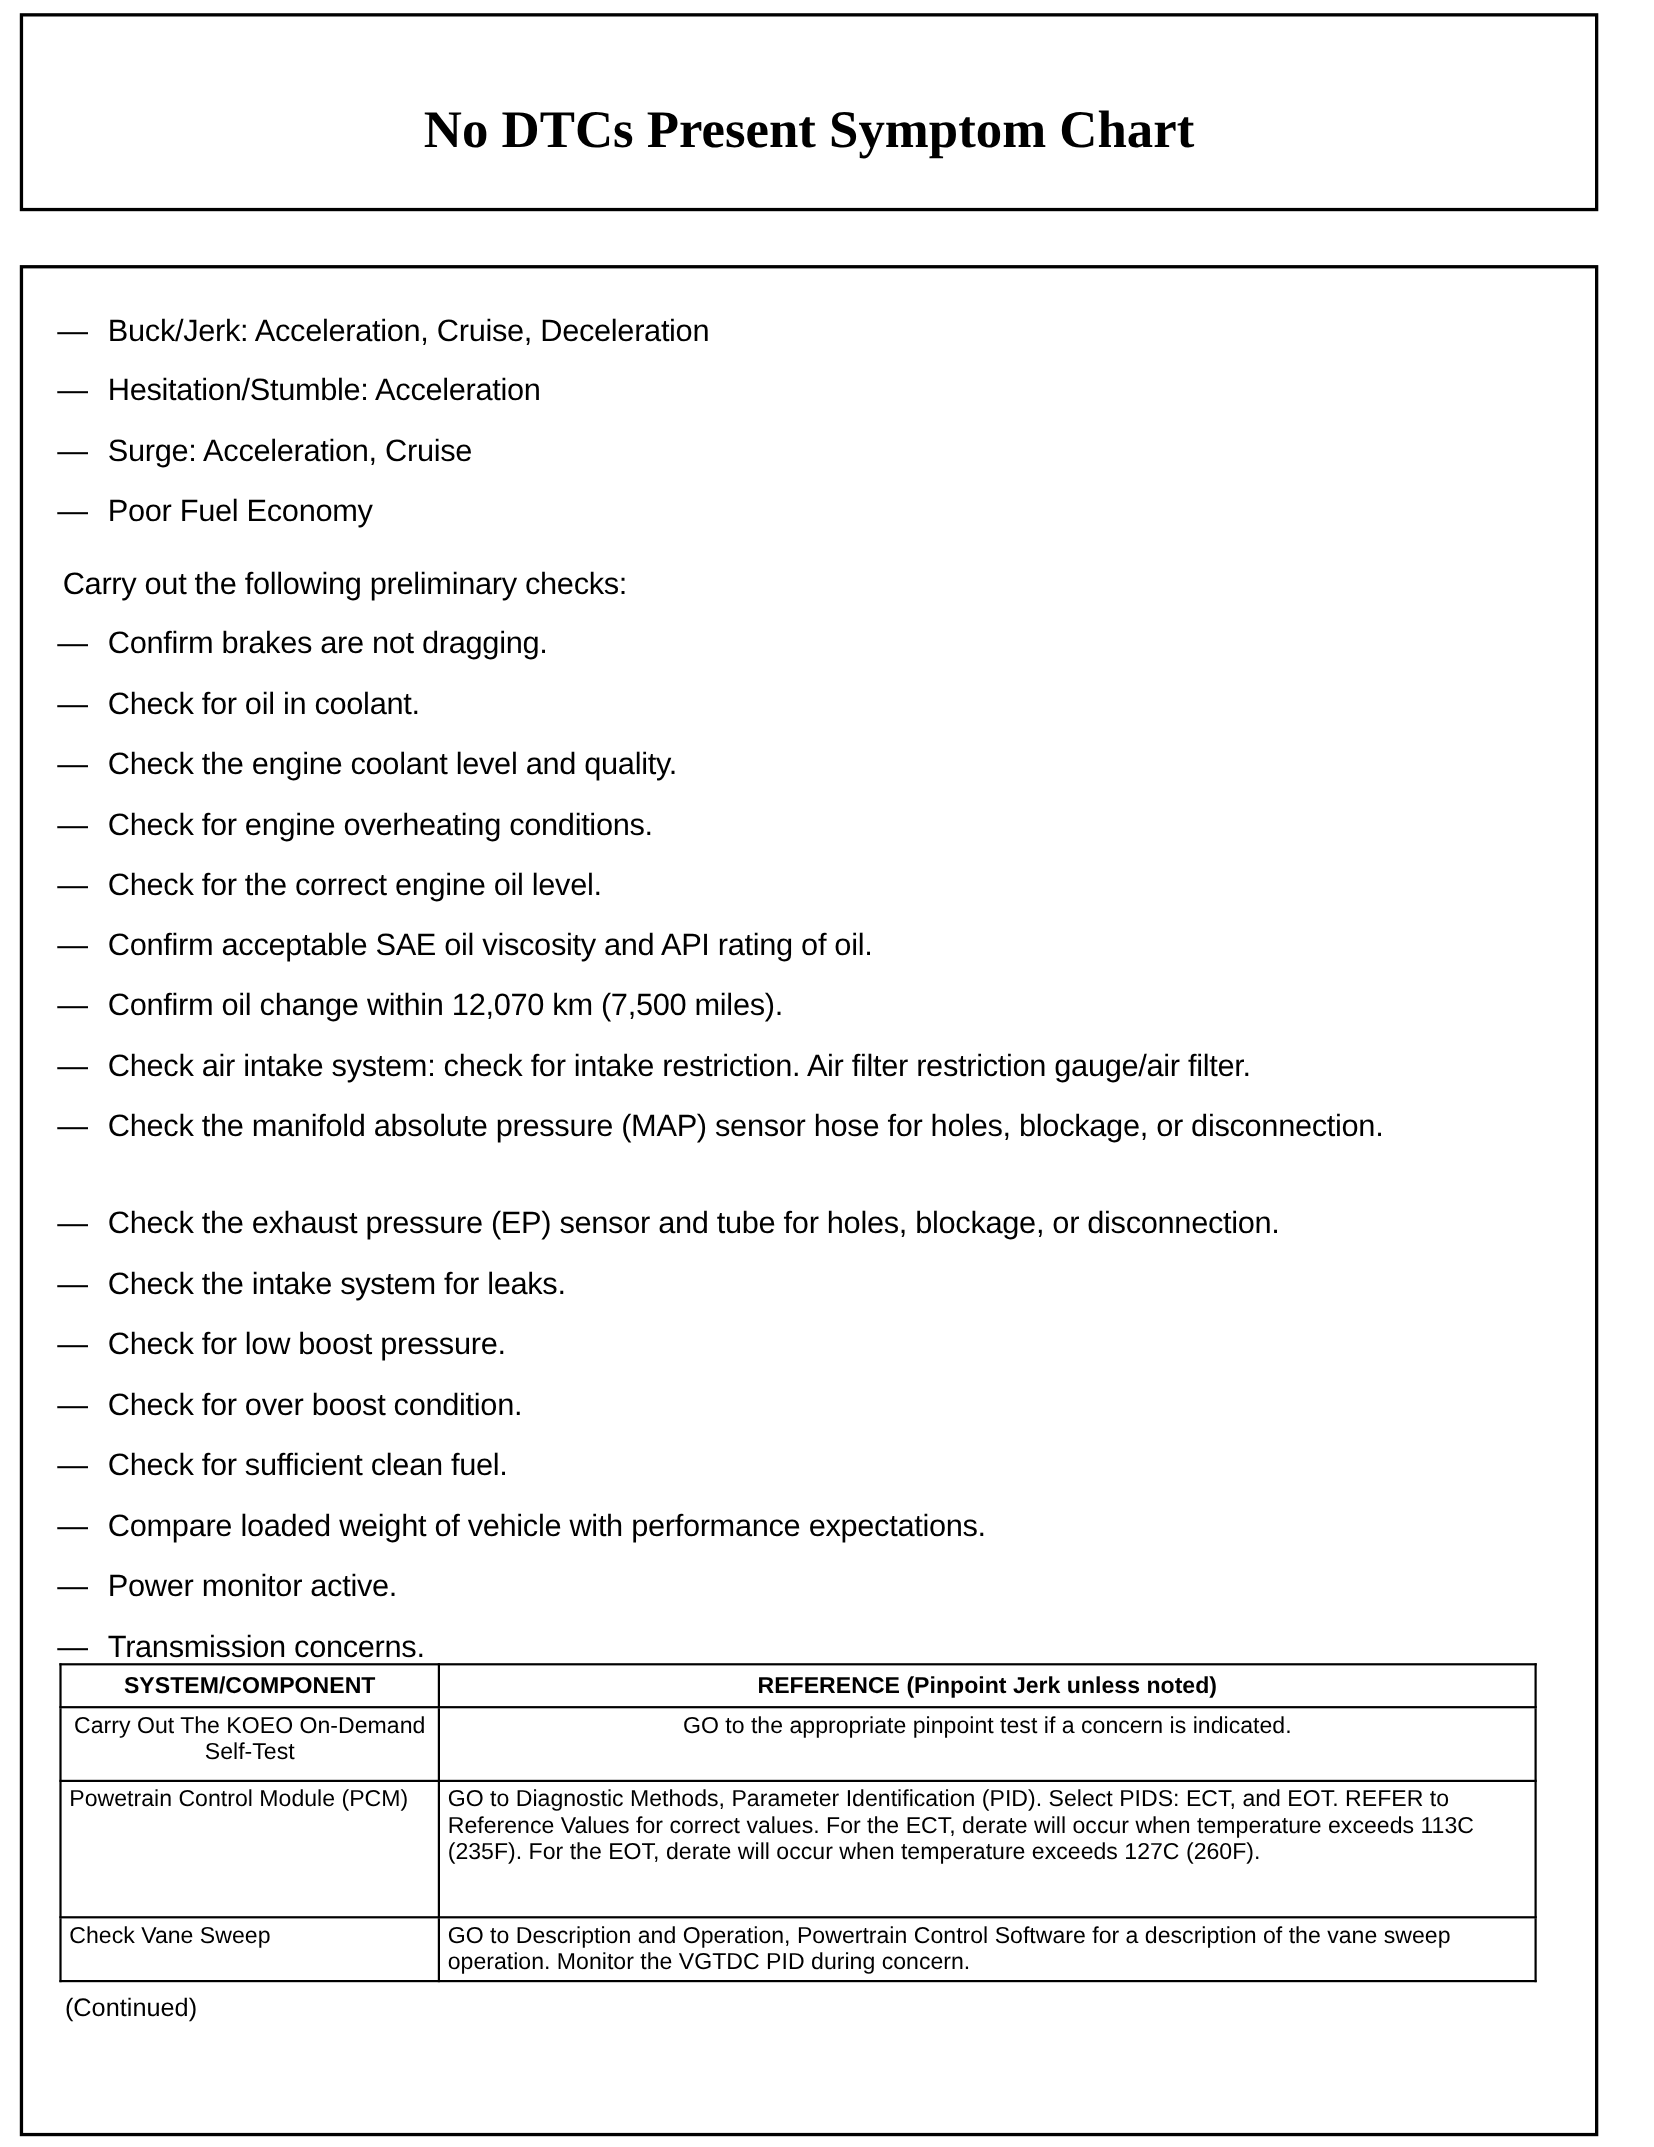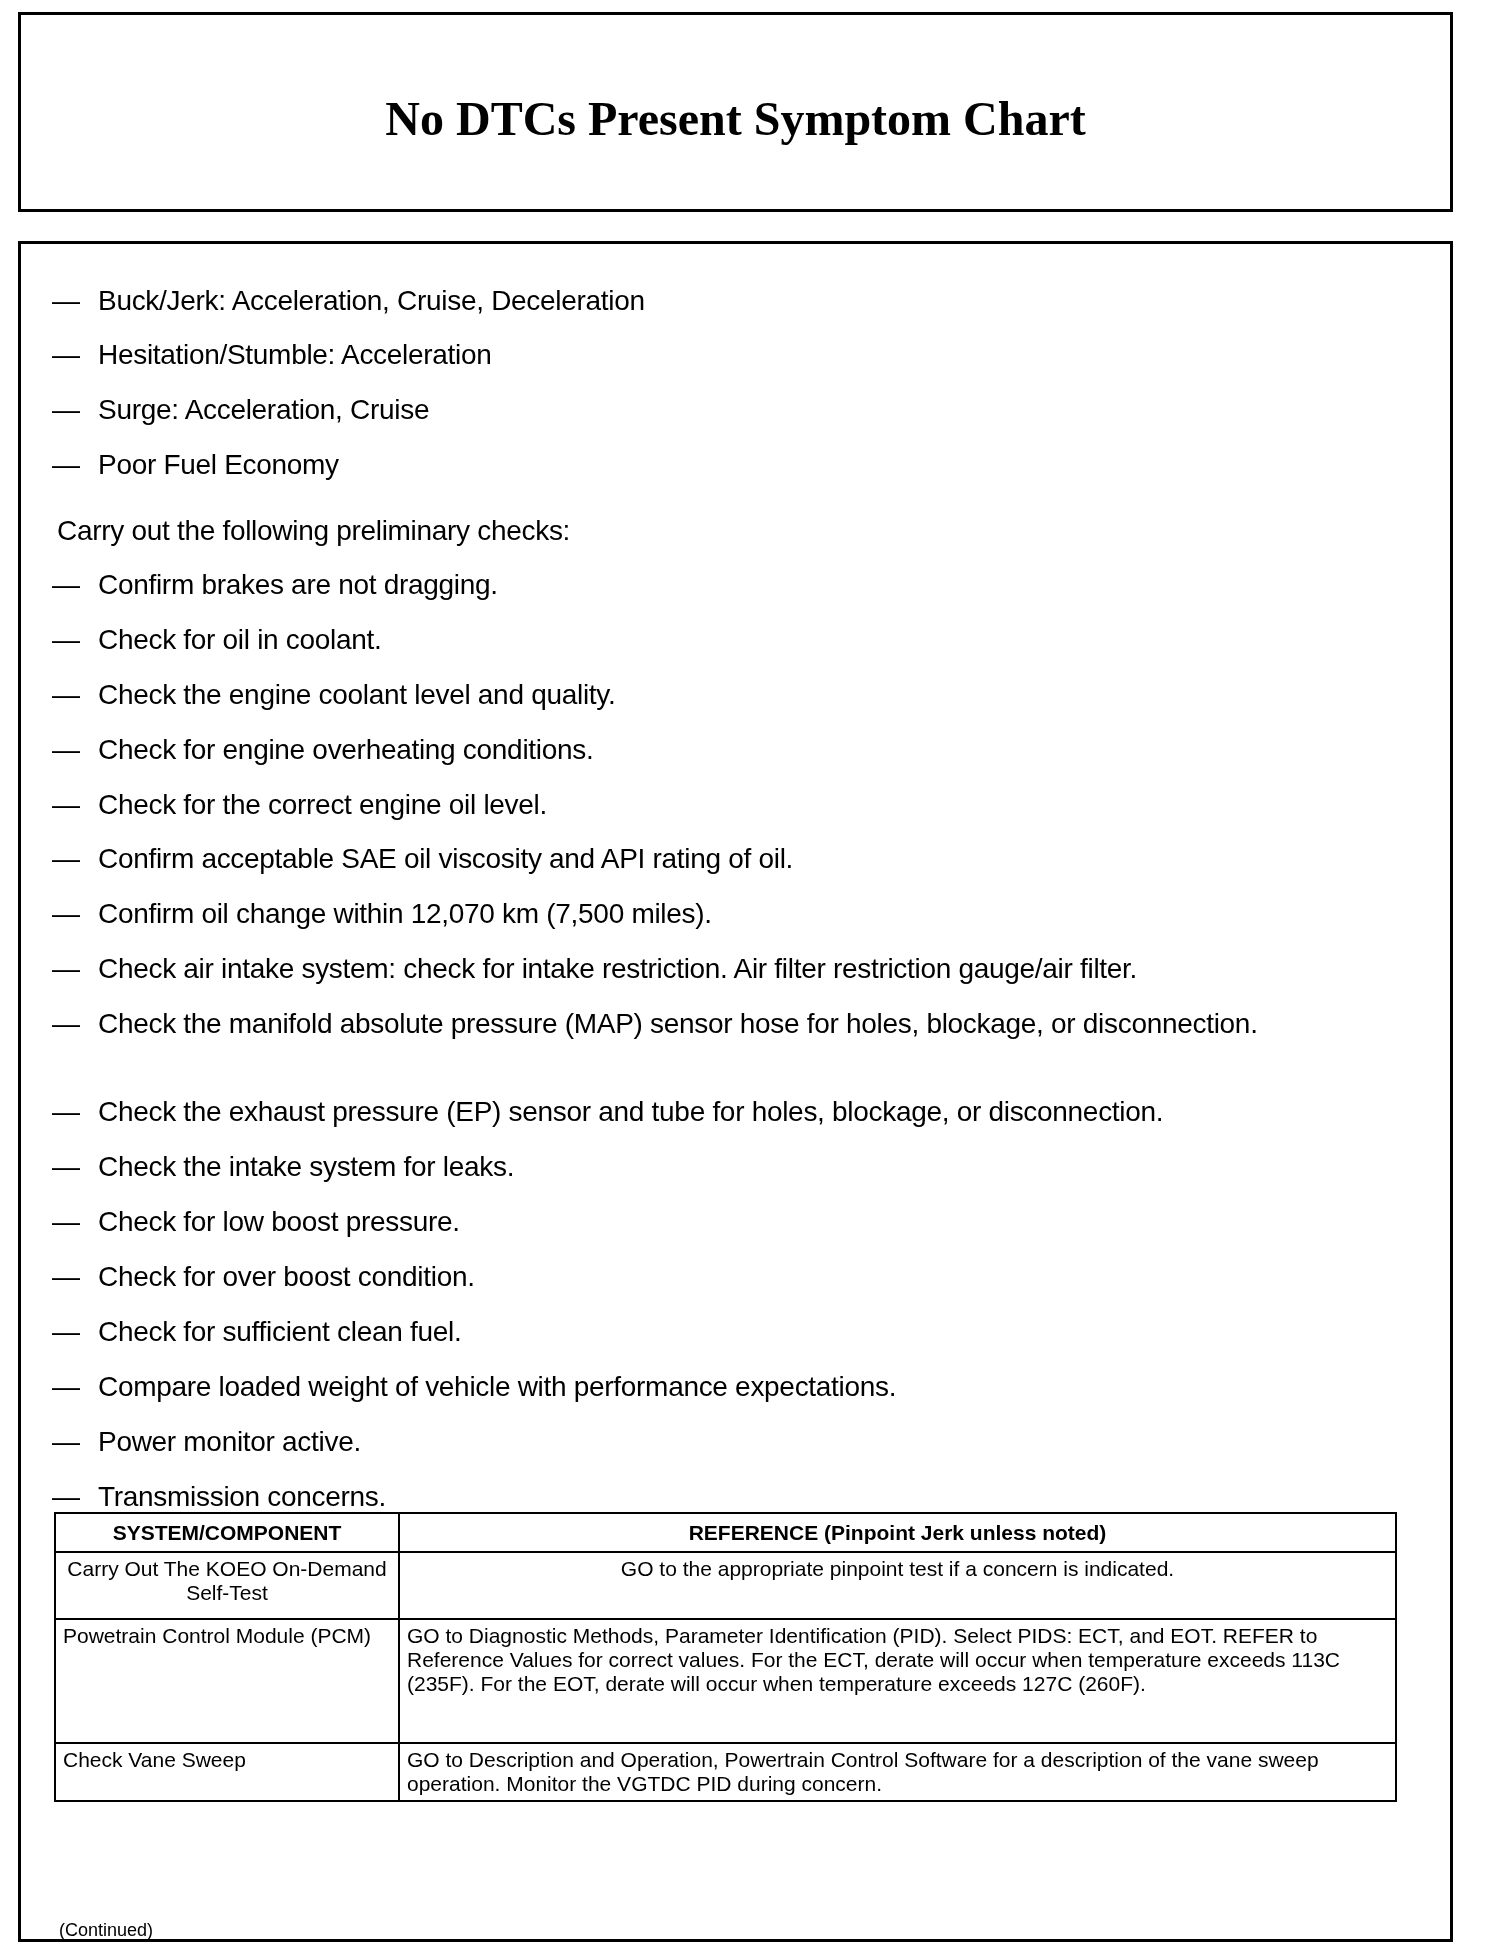--- a/index.html
+++ b/index.html
@@ -13,21 +13,21 @@
     position: relative;
     overflow: hidden;
     color: #000;
     font-family: "Liberation Sans", sans-serif;
   }
   .title-box {
     position: absolute;
     left: 18px;
     top: 12px;
     width: 1435px;
-    height: 200px;
+    height: 180px;
     border: 3px solid #000;
     box-sizing: border-box;
   }
   .title {
     position: absolute;
     left: 0;
     right: 0;
     top: 76px;
     text-align: center;
     font-family: "Liberation Serif", serif;
@@ -95,22 +95,22 @@
   }
   table.ref th.c1, table.ref td.c1 {
     width: 328px;
   }
   table.ref tr.r1 td { height: 57px; text-align: center; }
   table.ref tr.r2 td { height: 114px; }
   table.ref tr.r3 td { height: 48px; }
   .continued {
     position: absolute;
     left: 38px;
-    top: 1676px;
-    font-size: 18px;
+    top: 1571px;
+    font-size: 23px;
     line-height: 20px;
   }
 </style>
 </head>
 <body>
 
 <div class="title-box">
   <h1 class="title">No DTCs Present Symptom Chart</h1>
 </div>
 

